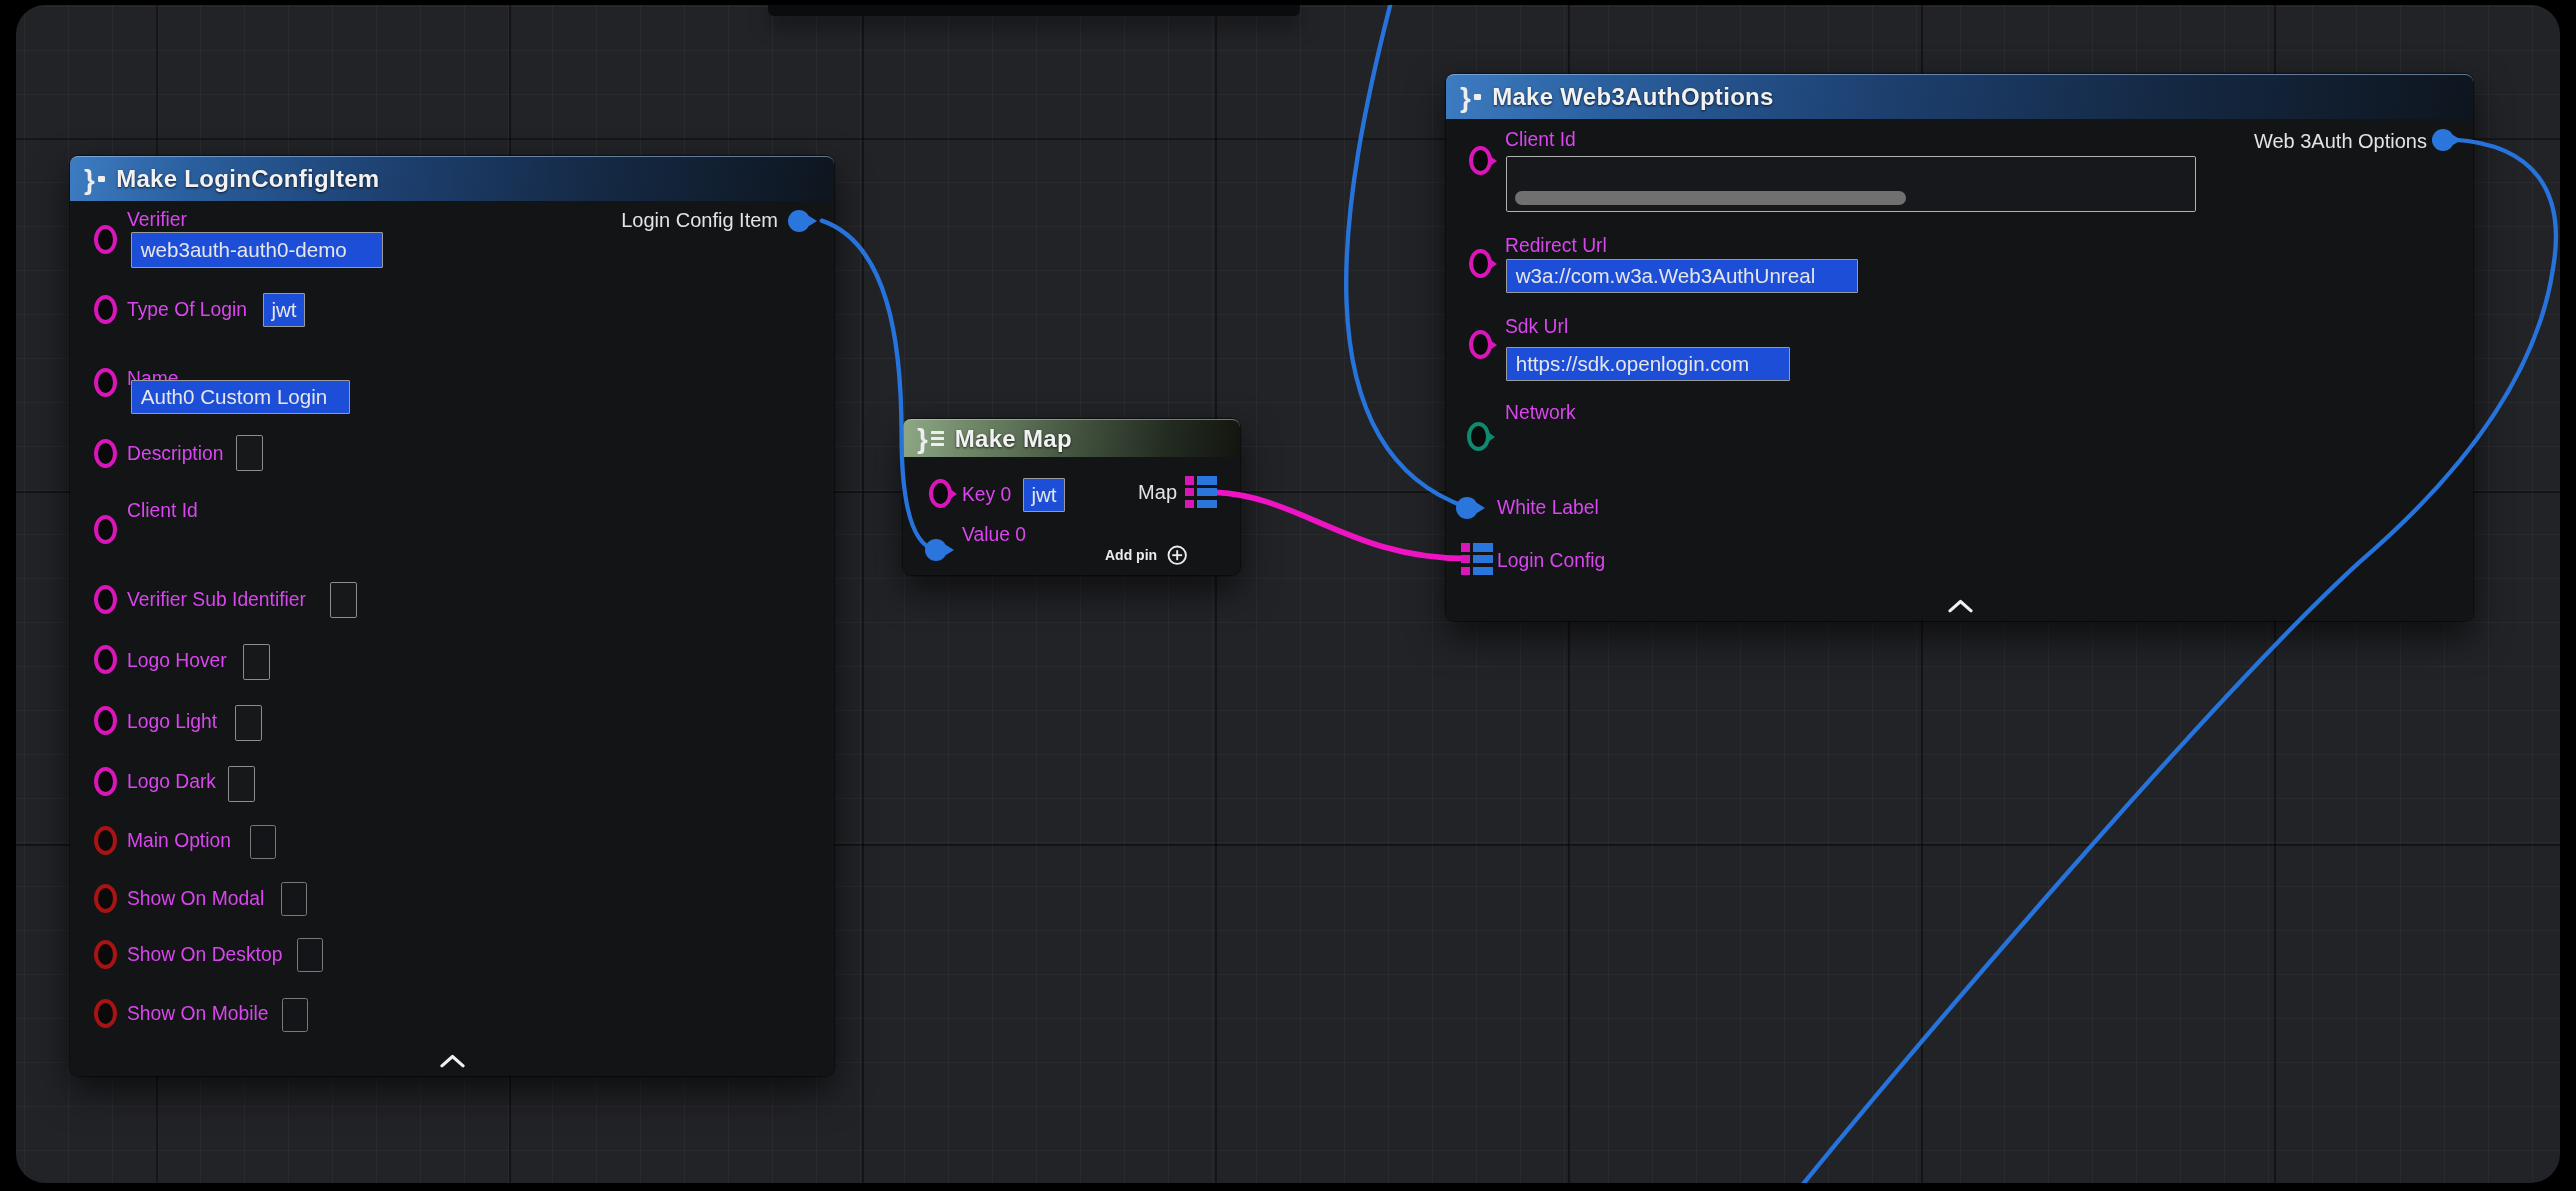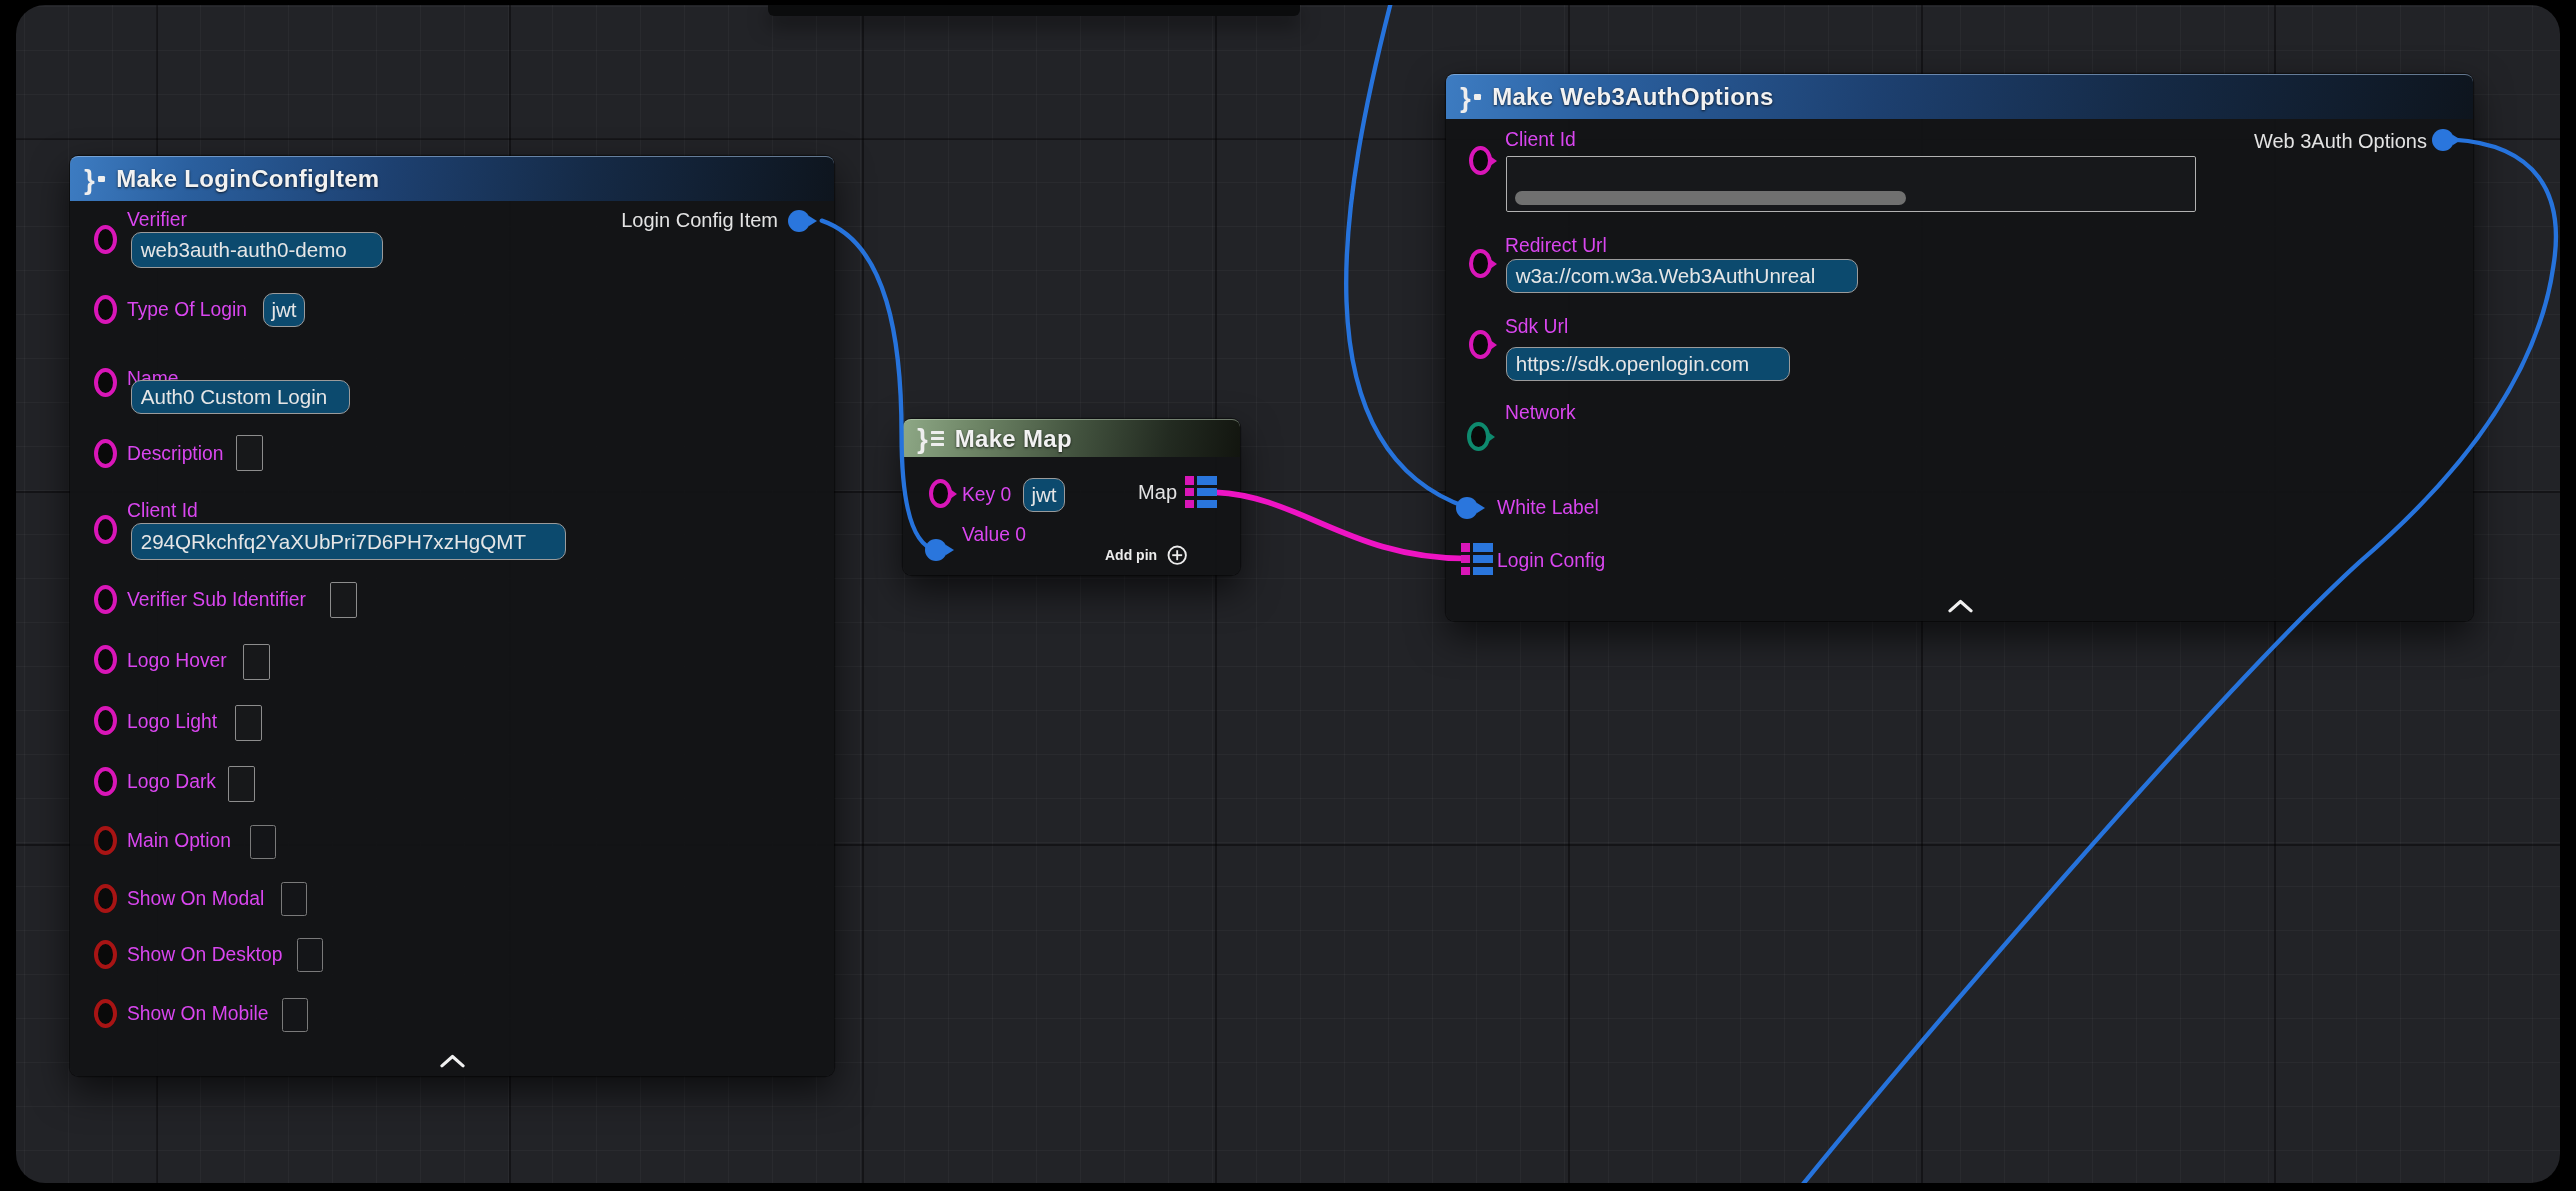--- a/index.html
+++ b/index.html
@@ -29,21 +29,21 @@
   .title{font-size:24px;font-weight:700;color:#f2f2f2;text-shadow:0 1.2px 2.5px rgba(0,0,0,.75);
     letter-spacing:0.3px;white-space:nowrap;}
   .hicon{display:flex;align-items:center;gap:3.7px;color:#eee;}
   .hicon .brace{font-size:27.4px;font-weight:700;line-height:25px;transform:scaleX(-1);}
   .hicon .dot{width:6.9px;height:6.9px;border-radius:1.2px;background:#eee;}
   .bars{display:flex;flex-direction:column;gap:3.1px;}
   .bars i{display:block;width:12.5px;height:3.1px;background:#eee;border-radius:0.6px;}
   
   .lbl{position:absolute;font-size:19.3px;line-height:24px;color:#d946ef;white-space:nowrap;}
   .out-lbl{position:absolute;font-size:20px;line-height:24px;color:#e3e3e3;white-space:nowrap;}
-  .tfield{position:absolute;background:#0c4a6e;border:1.9px solid #9b9b9b;border-radius:10px;
+  .tfield{position:absolute;background:#1d4ed8;border:1.9px solid #9b9b9b;border-radius:1px;
     color:#e6e6e6;font-size:20.6px;display:flex;align-items:center;padding:0 8.7px;
     white-space:nowrap;overflow:hidden;box-sizing:border-box;}
   .tfield.center{justify-content:center;padding:0 3.7px;}
   .bigfield{position:absolute;background:#17181b;border:1.9px solid #b2b2b2;border-radius:1.9px;
     color:#e6e6e6;font-size:20.6px;padding:6.2px 10px 0 10px;white-space:nowrap;overflow:hidden;
     box-sizing:border-box;}
   .hscroll{position:absolute;left:7.5px;bottom:6.2px;width:391px;height:13.7px;background:#707070;border-radius:6.9px;}
   .mini{position:absolute;width:27.4px;height:36px;background:#17181a;border:1.9px solid #8d8d8d;
     border-radius:1.9px;box-sizing:border-box;}
   .chk{position:absolute;width:26px;height:34px;background:#141518;border:1.9px solid #7a7a7a;
@@ -103,21 +103,20 @@
     <span class="lbl" style="left:57px;top:199px;margin-top:12px;">Name</span>
     <span class="pin-ring" style="left:24px;top:212px;"></span>
     <div class="tfield" style="left:61px;top:224px;width:219px;height:34px;">Auth0 Custom Login</div>
 
     <span class="pin-ring" style="left:24px;top:283px;"></span>
     <span class="lbl" style="left:57px;top:286px;">Description</span>
     <div class="mini" style="left:166px;top:279px;"></div>
 
     <span class="lbl" style="left:57px;top:343px;">Client Id</span>
     <span class="pin-ring" style="left:24px;top:359px;"></span>
-    <div class="tfield" style="left:61px;top:367px;width:435px;height:37px;">294QRkchfq2YaXUbPri7D6PH7xzHgQMT</div>
 
     <span class="pin-ring" style="left:24px;top:429px;"></span>
     <span class="lbl" style="left:57px;top:432px;">Verifier Sub Identifier</span>
     <div class="mini" style="left:260px;top:426px;"></div>
 
     <span class="pin-ring" style="left:24px;top:489px;"></span>
     <span class="lbl" style="left:57px;top:493px;">Logo Hover</span>
     <div class="mini" style="left:173px;top:488px;"></div>
 
     <span class="pin-ring" style="left:24px;top:550px;"></span>

